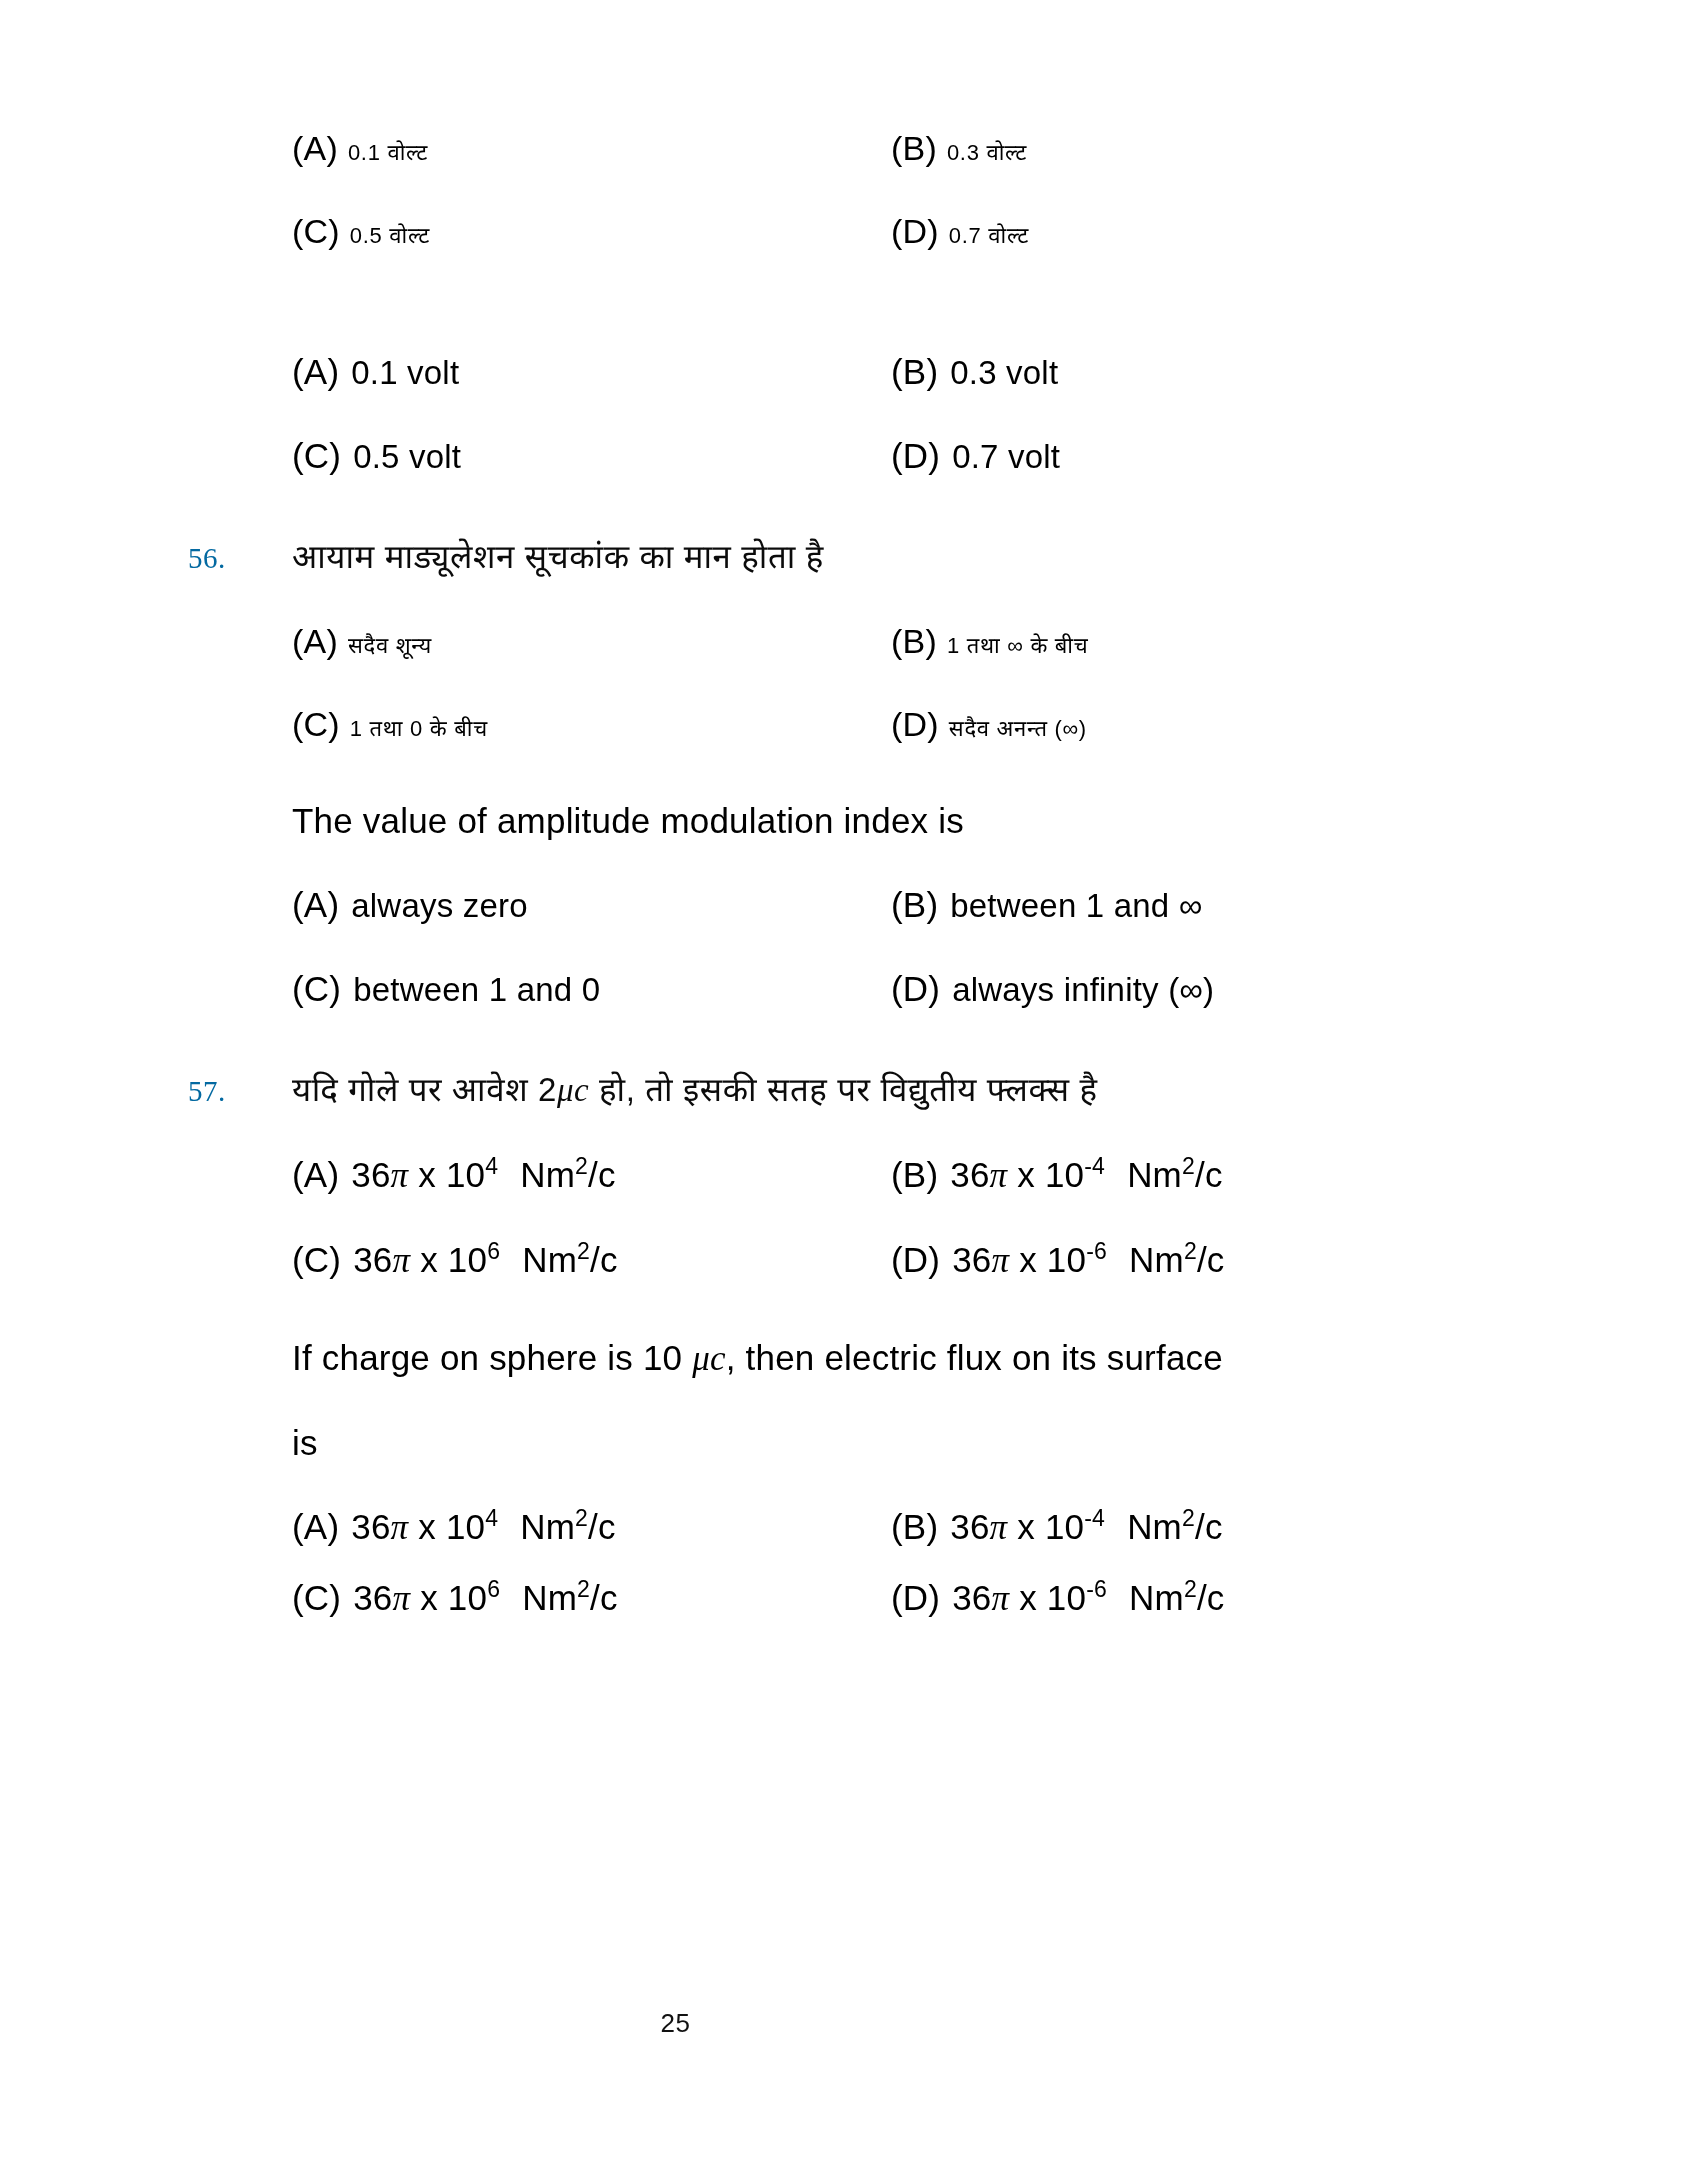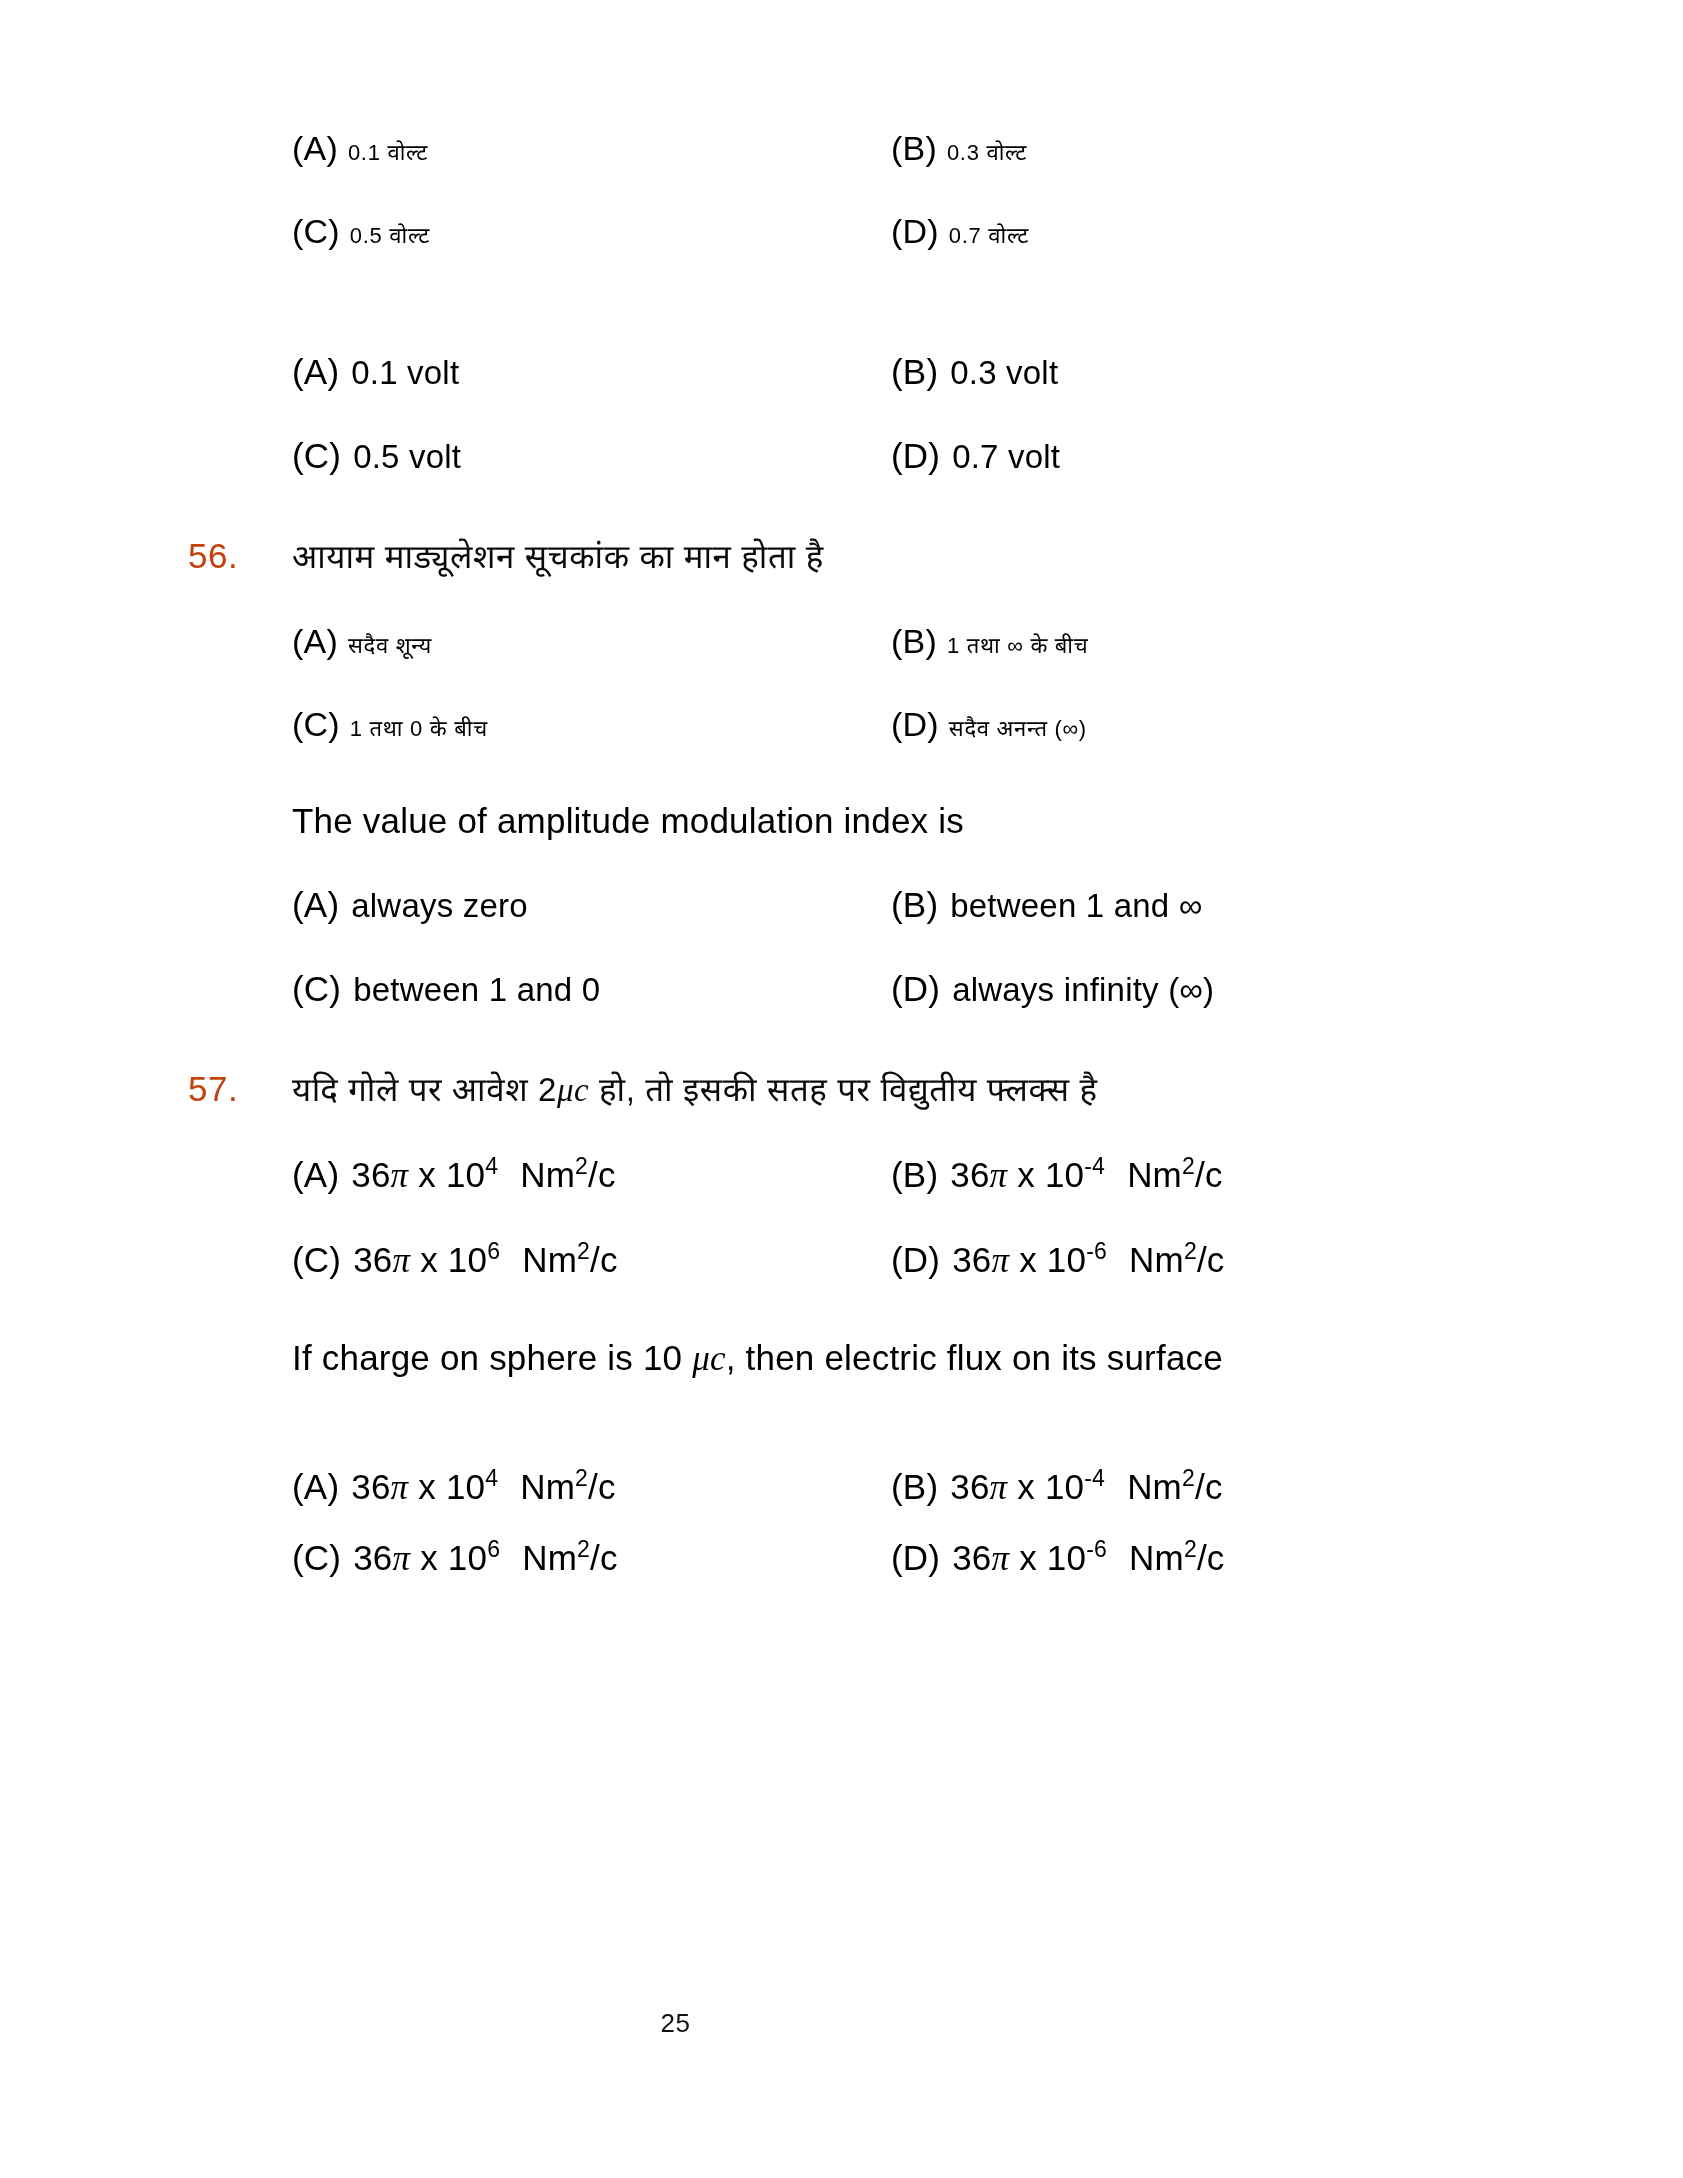--- a/index.html
+++ b/index.html
@@ -37,23 +37,24 @@
     width: 1683px;
   }
   .qline {
     display: flex;
     align-items: baseline;
     padding-left: 188px;
   }
   .qnum {
     width: 104px;
     flex: 0 0 104px;
-    font-size: 35px;
+    font-size: 29px;
     letter-spacing: 0.5px;
-    color: #c2410c;
+    color: #0369a1;
+    font-family: Liberation Serif, serif;
   }
   .qtext-hi {
     font-size: 33px;
     letter-spacing: 0.6px;
     color: #0b0b0b;
     white-space: nowrap;
     text-align: right;
   }
   .stem-en {
     padding-left: 292px;
@@ -295,20 +296,21 @@
           <span class="math"><span>36</span><span class="pi">π</span> <span>x</span> <span>10</span><sup>-6</sup><span class="unit">Nm</span><sup>2</sup><span>/c</span></span>
         </div>
       </div>
 
       <div class="spacer-l"></div>
 
       <div class="stem-en"><span>If charge on sphere is 10 </span><span class="mu">μc</span><span>, then electric flux on its surface</span></div>
 
       <div class="spacer-m"></div>
 
+      <div class="stem-en">is</div>
 
       <div class="spacer-m"></div>
 
       <div class="optrow">
         <div class="opt col1">
           <span class="optlabel-en">(A)</span>
           <span class="math"><span>36</span><span class="pi">π</span> <span>x</span> <span>10</span><sup>4</sup><span class="unit">Nm</span><sup>2</sup><span>/c</span></span>
         </div>
         <div class="opt col2">
           <span class="optlabel-en">(B)</span>

